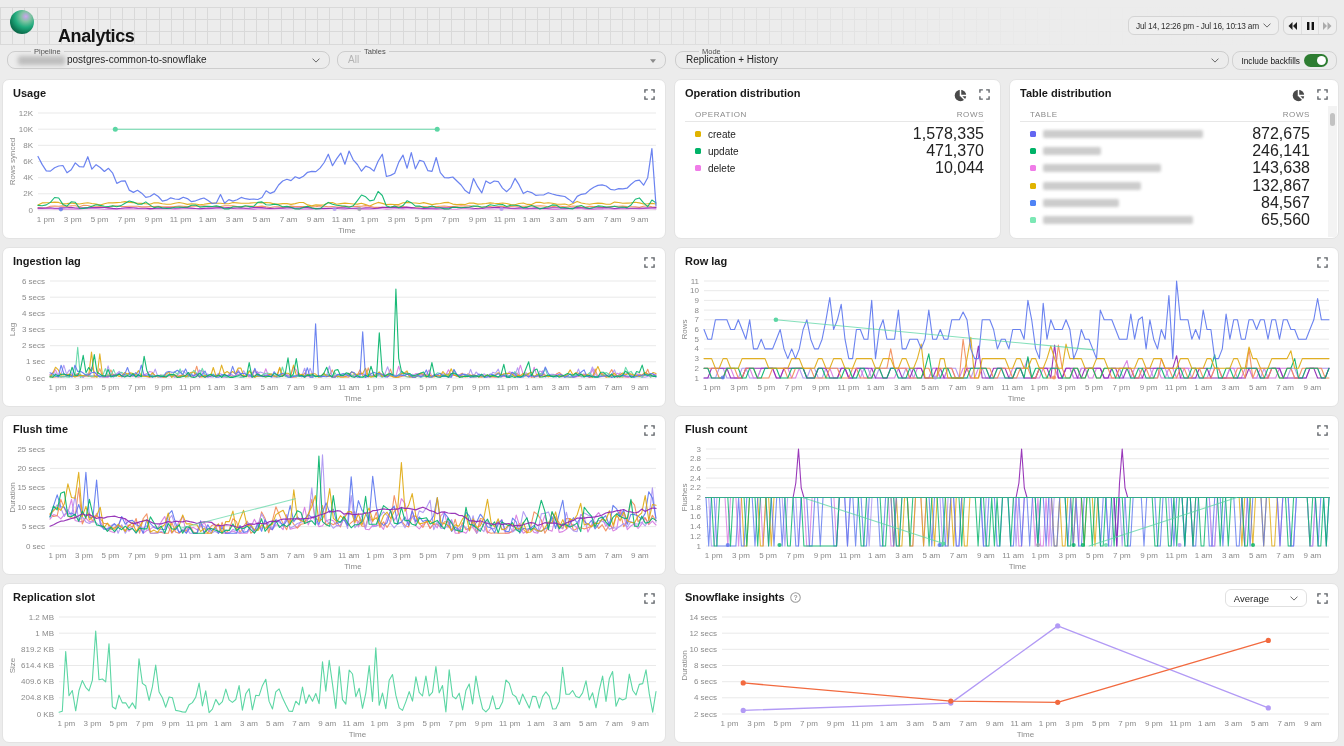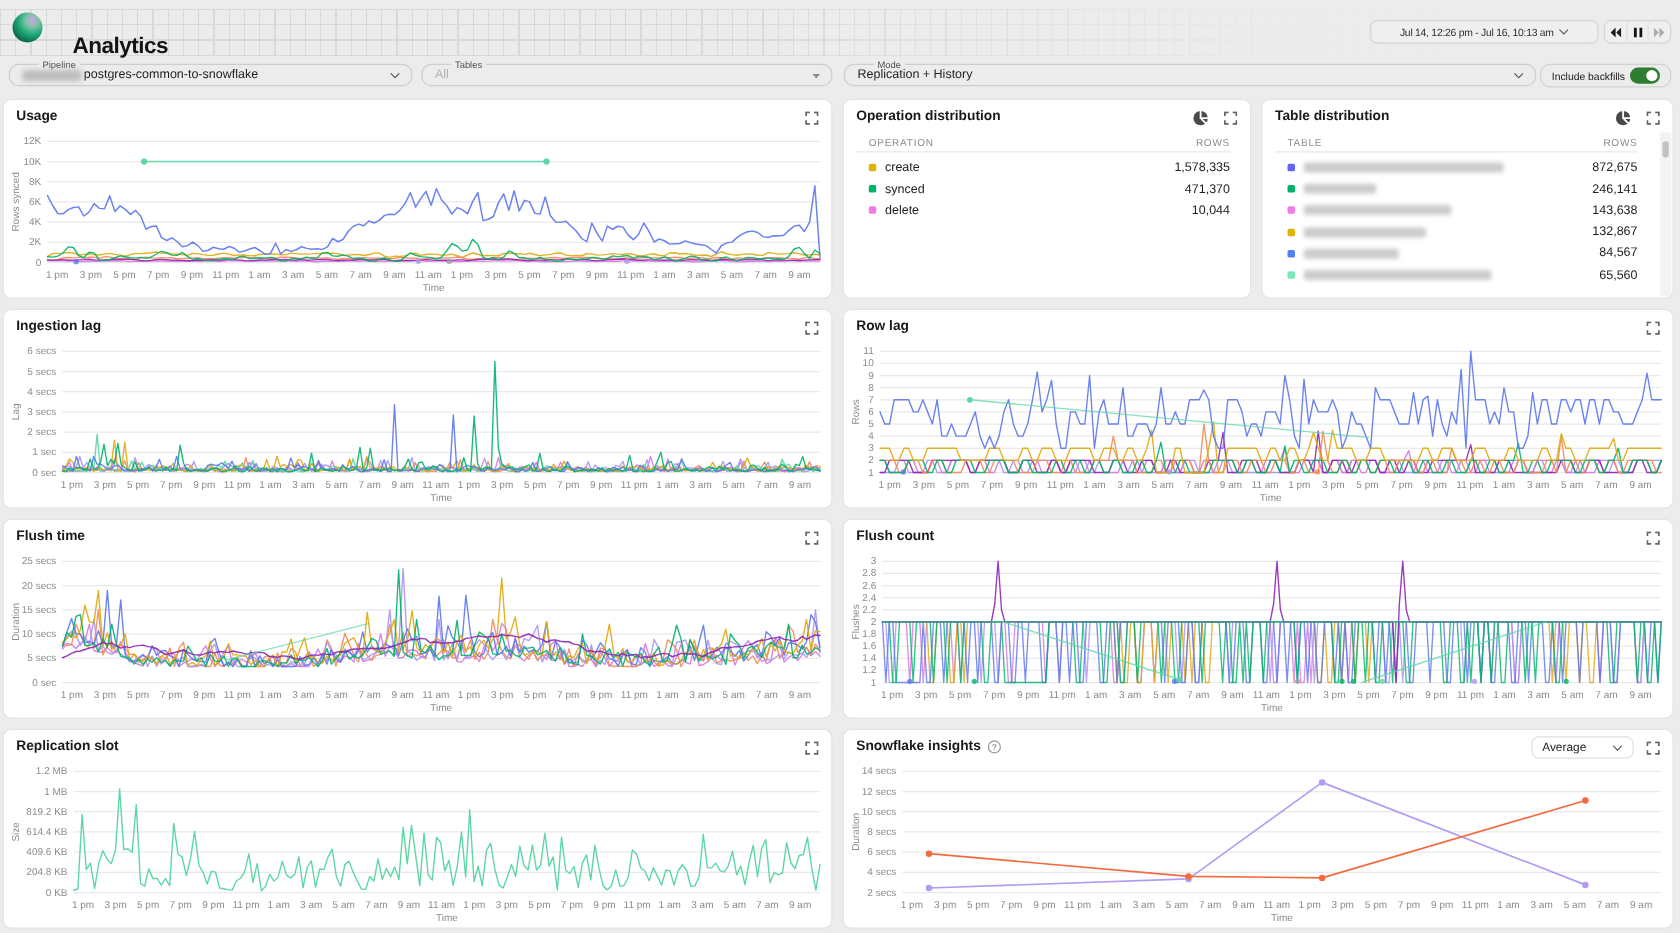--- a/index.html
+++ b/index.html
@@ -12,21 +12,21 @@
     background-image:
       repeating-linear-gradient(to right, #d9d9d9 0 1px, transparent 1px 12.2px),
       repeating-linear-gradient(to bottom, #d9d9d9 0 1px, transparent 1px 12.2px); }
   .grid-fade { position:absolute; left:0; top:0; width:100%; height:46px;
     background:linear-gradient(to right, rgba(236,236,236,0) 42%, rgba(236,236,236,0.95) 80%, #ececec 95%); }
   .logo { position:absolute; left:10px; top:10px; width:24px; height:24px; border-radius:50%;
     background:radial-gradient(circle at 66% 27%, #cda4f1 0%, #7fc2a2 22%, #21ab7d 46%, #0e7a56 68%, #083d29 98%); }
   .page-title { position:absolute; left:42px; top:10px; margin:16px; font-size:18px; font-weight:700; color:#141414; letter-spacing:-0.4px; }
   .date-range { position:absolute; right:65px; top:16px; height:19px; border:1px solid #d4d4d4; border-radius:6px;
     background:#efefef; display:flex; align-items:center; justify-content:space-between; gap:4px; font-size:8.3px; color:#2f2f2f;
-    padding:0 23px; font-family:inherit; white-space:nowrap; letter-spacing:-0.2px; }
+    padding:0 7px; font-family:inherit; white-space:nowrap; letter-spacing:-0.2px; }
   .date-range .chev { width:8px; height:5px; }
   .playback { position:absolute; right:7px; top:16px; width:54px; height:19px; border:1px solid #d4d4d4; border-radius:6px;
     background:#efefef; display:flex; overflow:hidden; }
   .playback button { flex:1 1 0; border:none; background:transparent; padding:0; display:flex; align-items:center; justify-content:center; }
   .playback button + button { border-left:1px solid #dedede; }
 
   
   .select { position:absolute; top:51px; height:18px; border:1px solid #cdcdcd; border-radius:8px; background:#ececec; }
   .select .flabel { position:absolute; left:23px; top:-5px; font-size:7.5px; color:#4f4f4f; background:#ececec; padding:0 3px; line-height:9px; }
   .select .val { position:absolute; left:10px; top:0; line-height:16px; font-size:10px; color:#1f1f1f; white-space:nowrap; display:flex; align-items:center; gap:0; }
@@ -57,21 +57,21 @@
   
   .ttable { position:absolute; left:10px; right:16px; top:28px; }
   .ttable.wide-right { right:28px; }
   .thead { display:flex; justify-content:space-between; align-items:flex-end; height:14px; font-size:8px; color:#8a8a8a;
     letter-spacing:0.6px; padding:0 0 2px 10px; border-bottom:1px solid #e7e7e7; }
   .trow { display:flex; align-items:center; height:17.2px; padding-left:10px; }
   .thead + .trow { margin-top:3.5px; }
   .swatch { width:6px; height:6px; border-radius:1.5px; flex:0 0 auto; }
   .tlabel { font-size:10px; color:#222; margin-left:7px; }
   .tlabel.muted { color:#979797; margin-left:0; }
-  .tvalue { margin-left:auto; font-size:10px; color:#222; }
+  .tvalue { margin-left:auto; font-size:16px; color:#222; }
   .tvalue.muted { color:#979797; }
   .blurbar { height:8px; border-radius:2px; background:#cccccc; filter:blur(1.8px); margin-left:7px; }
   .scroll-track { position:absolute; right:1px; top:26px; bottom:1px; width:9px; background:#f3f3f3; }
   .scroll-thumb { position:absolute; left:2px; top:7px; width:5px; height:13px; border-radius:2.5px; background:#c2c2c2; }
 </style>
 </head>
 <body>
 
 <div id="app">
   <header>
@@ -212,21 +212,21 @@
             <span>OPERATION</span>
             <span>ROWS</span>
           </div>
           <div class="trow">
             <span class="swatch" style="background:#e0b300"></span>
             <span class="tlabel">create</span>
             <span class="tvalue">1,578,335</span>
           </div>
           <div class="trow">
             <span class="swatch" style="background:#00b368"></span>
-            <span class="tlabel">synced</span>
+            <span class="tlabel">update</span>
             <span class="tvalue">471,370</span>
           </div>
           <div class="trow">
             <span class="swatch" style="background:#f07ce8"></span>
             <span class="tlabel">delete</span>
             <span class="tvalue">10,044</span>
           </div>
         </div>
         <span class="pie-wrap"><svg class="pie-svg" viewBox="0 0 14 14">
             <circle cx="7" cy="7" r="6.2" fill="#4a4a4a"></circle>

